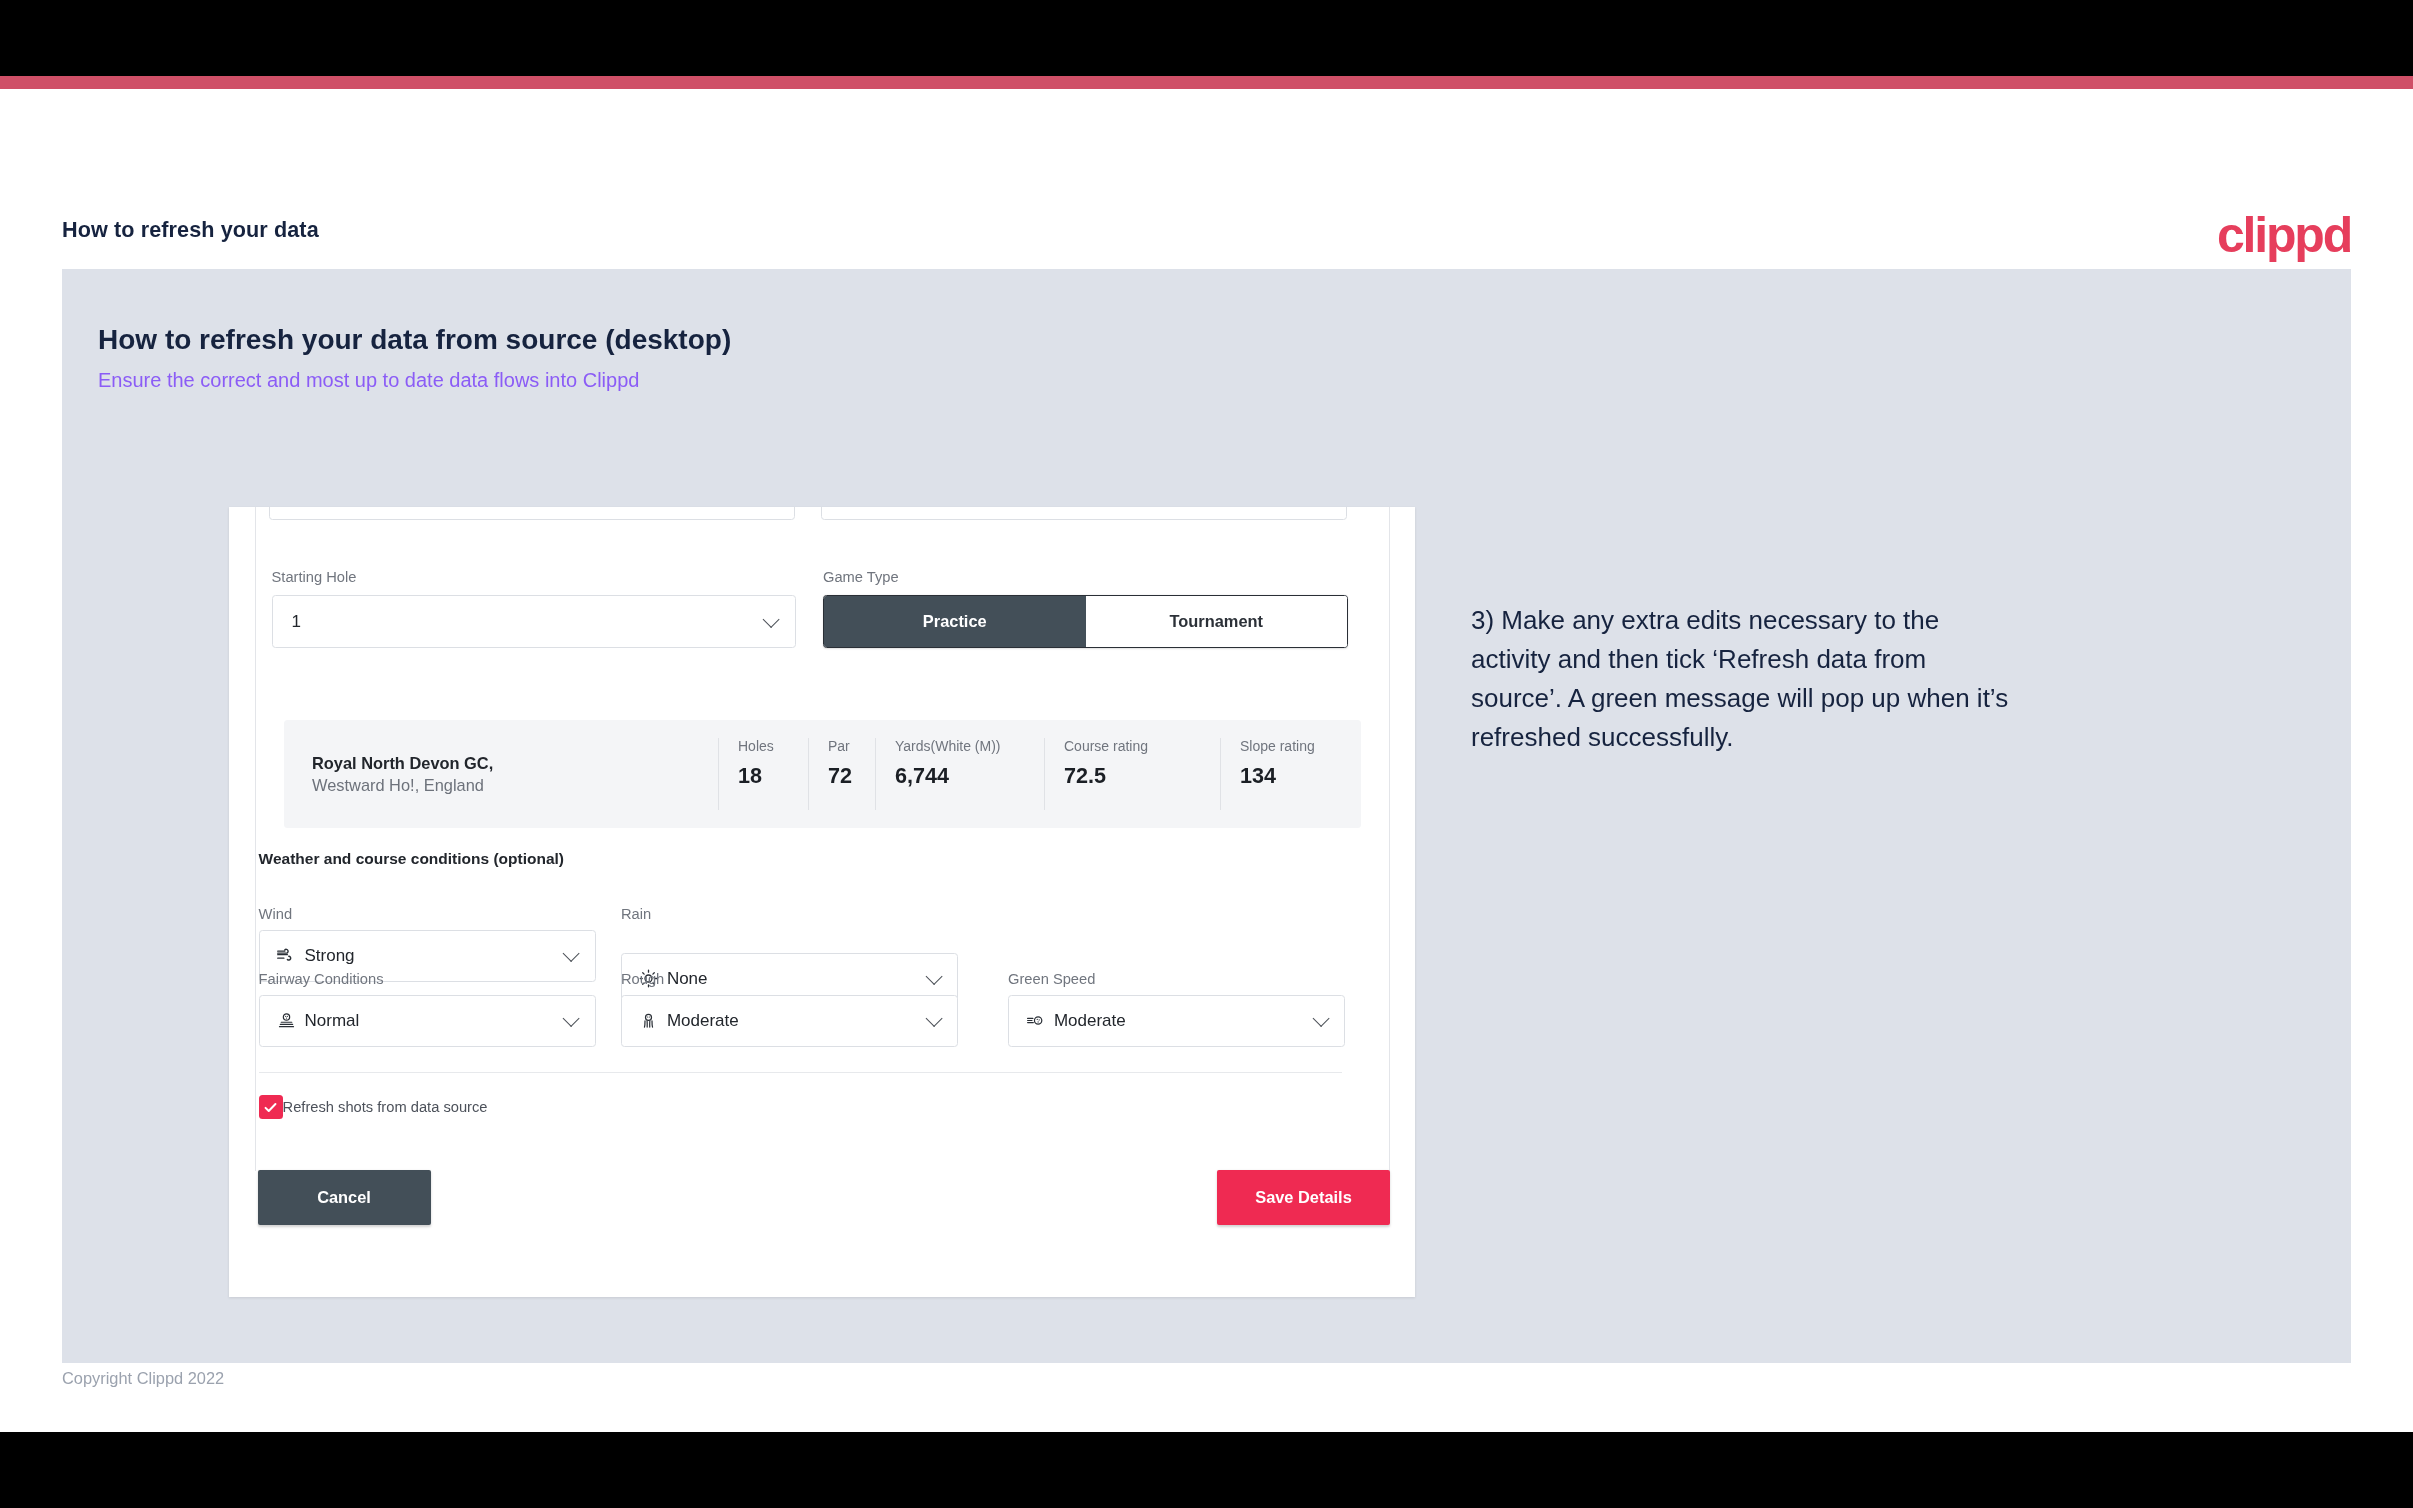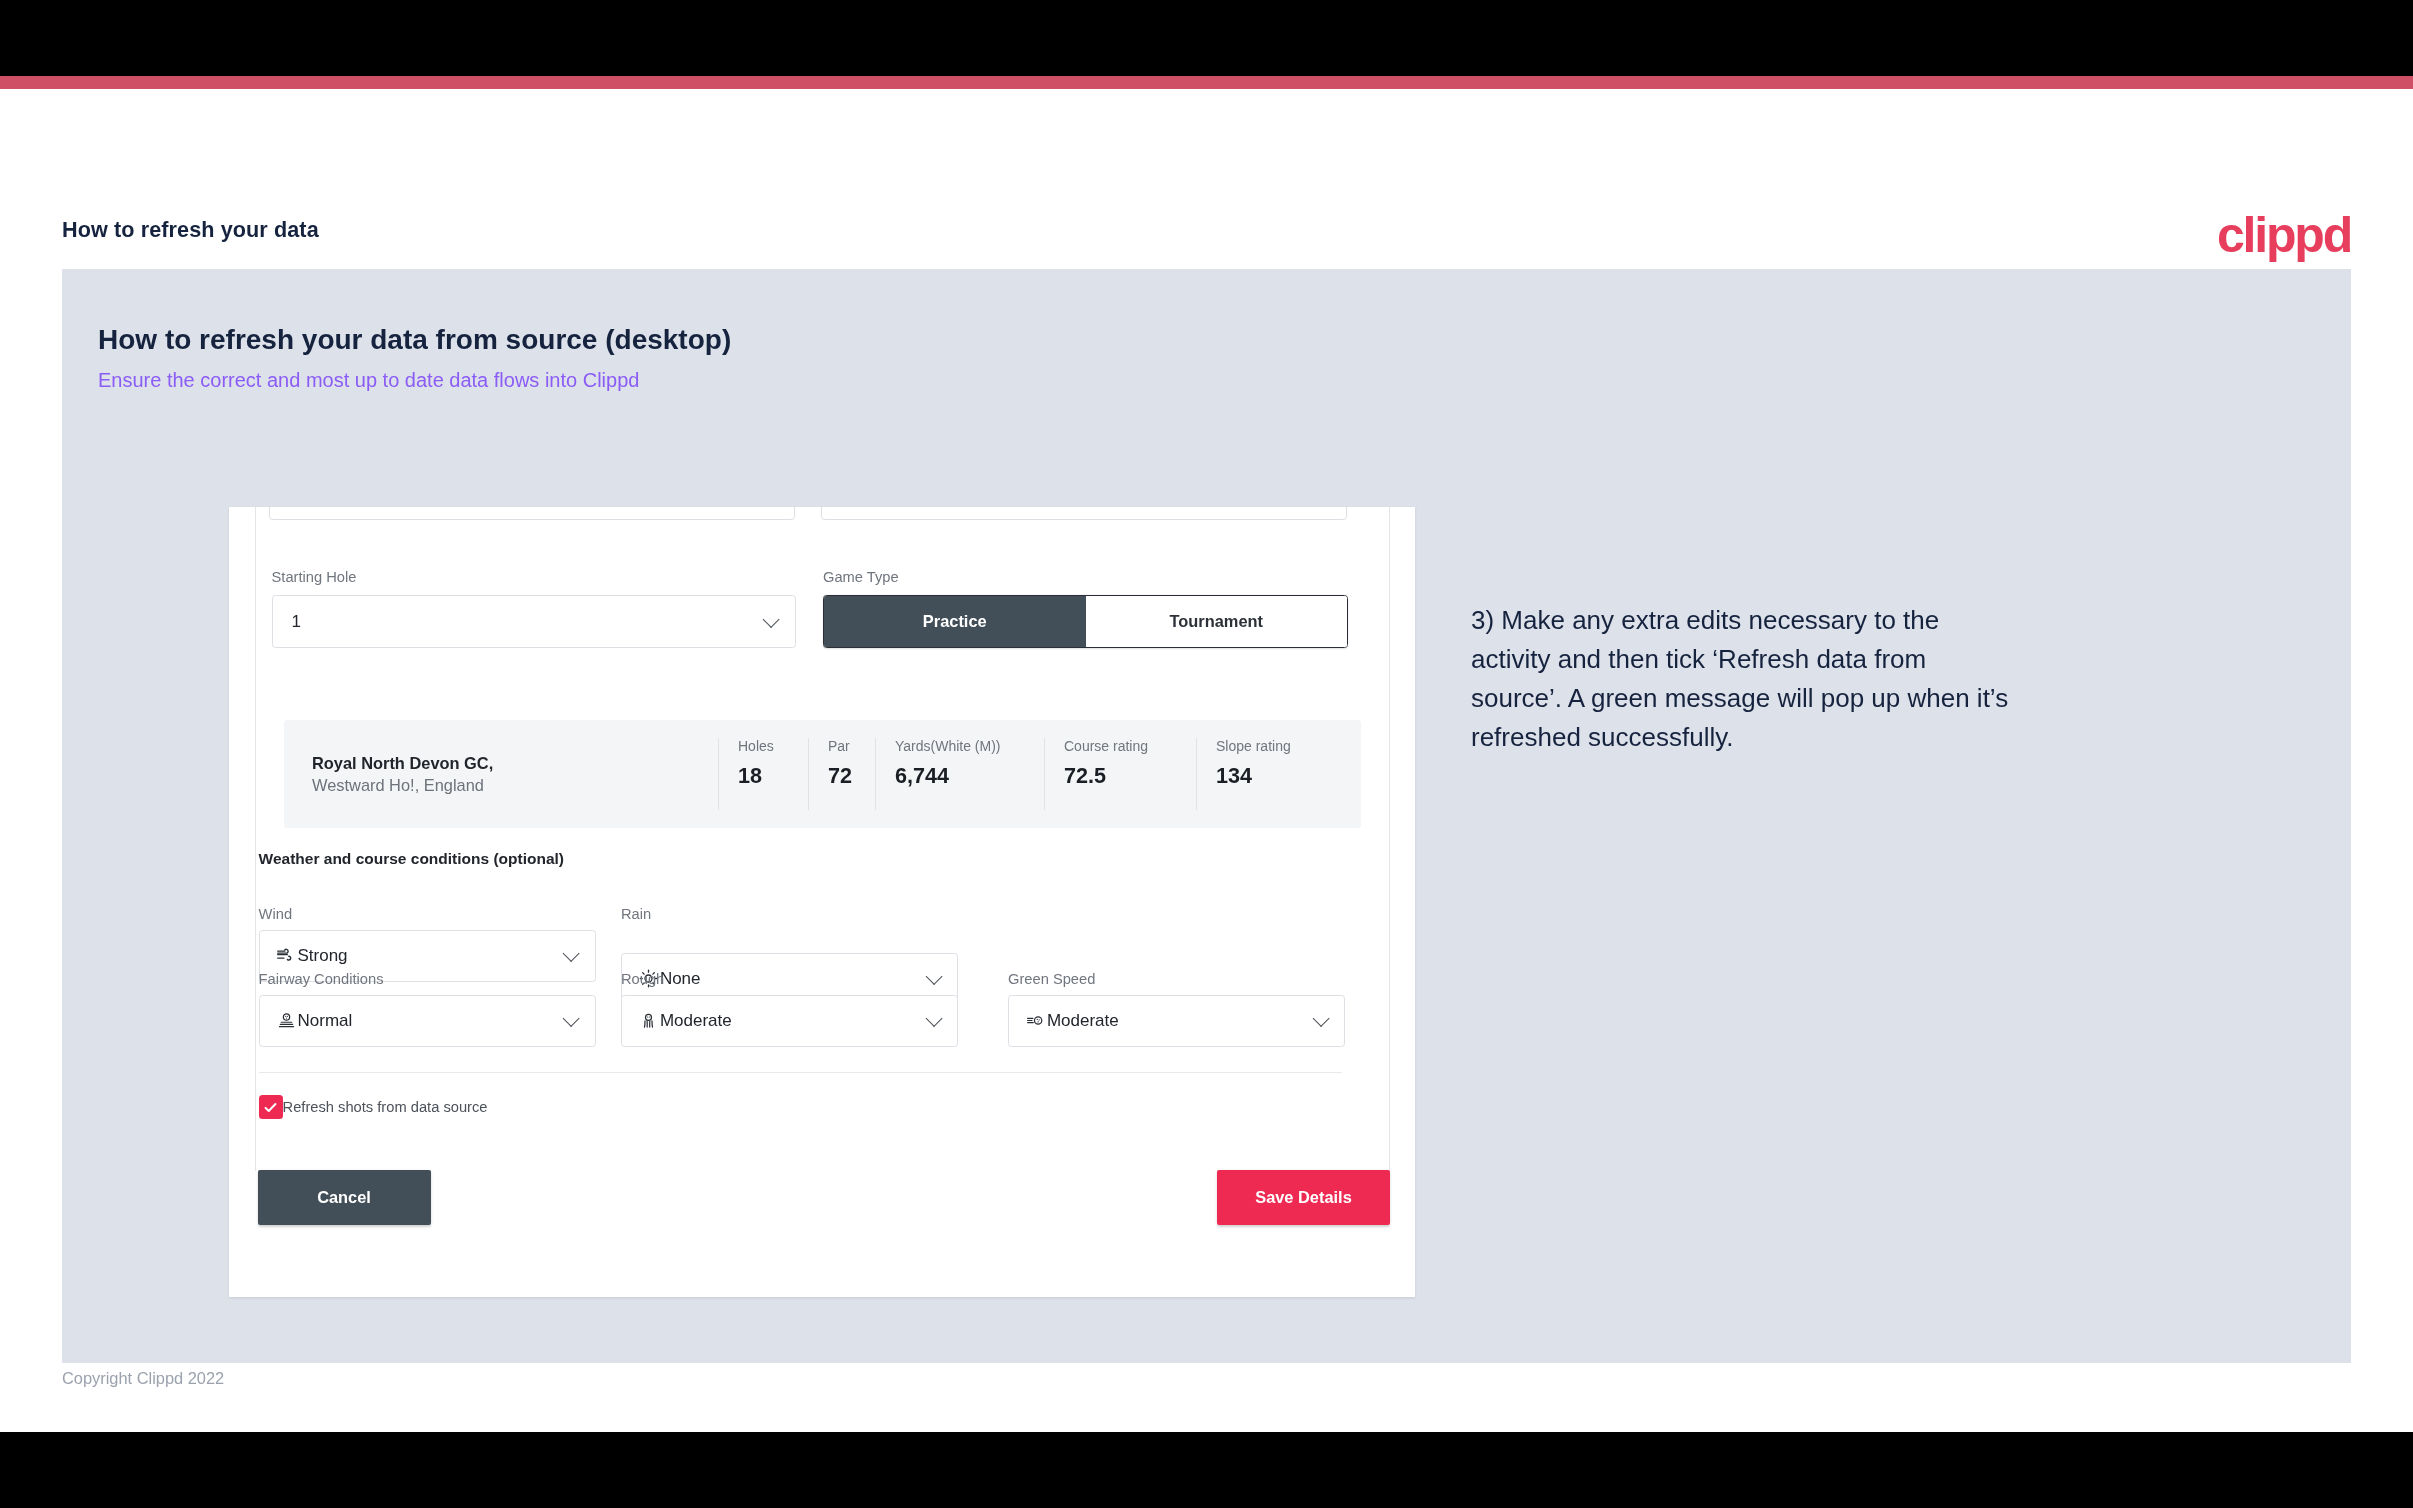--- a/index.html
+++ b/index.html
@@ -96,21 +96,21 @@
   }
   .select-box {
     position: absolute;
     border: 0.9px solid #dcdfe4; border-radius: 3.5px; background: #ffffff;
     box-sizing: border-box;
     display: flex; align-items: center;
   }
   .select-value {
     font-size: 17px; color: #22262c; margin-left: 19px;
   }
-  .select-value.with-icon { margin-left: 0; }
+  .select-value.with-icon { margin-left: 7px; }
   .chev {
     position: absolute; right: 17px; top: 50%;
     width: 11.2px; height: 11.2px;
     border-right: 1.7px solid #4b5057; border-bottom: 1.7px solid #4b5057;
     transform: translateY(-70%) rotate(45deg);
   }
   .sel-icon {
     margin-left: 15.5px; width: 22.4px; height: 22.4px;
     display: inline-flex; align-items: center; justify-content: center;
     color: #2a2f36; flex: none;
@@ -253,21 +253,21 @@
         <div class="stat-value">72</div>
       </div>
       <div class="stat-cell" style="width:169px;">
         <div class="stat-label">Yards(White (M))</div>
         <div class="stat-value">6,744</div>
       </div>
       <div class="stat-cell" style="width:152px;">
         <div class="stat-label">Course rating</div>
         <div class="stat-value">72.5</div>
       </div>
-      <div class="stat-cell" style="width:138px;">
+      <div class="stat-cell" style="width:138px;margin-left:24px;">
         <div class="stat-label">Slope rating</div>
         <div class="stat-value">134</div>
       </div>
     </div>
 
     <div class="section-title">Weather and course conditions (optional)</div>
 
     <div class="field-label" style="left:2.6px; top:399px;">Wind</div>
     <div class="select-box" style="left:2.6px; top:423px; width:337px; height:52px;">
       <span class="sel-icon">

